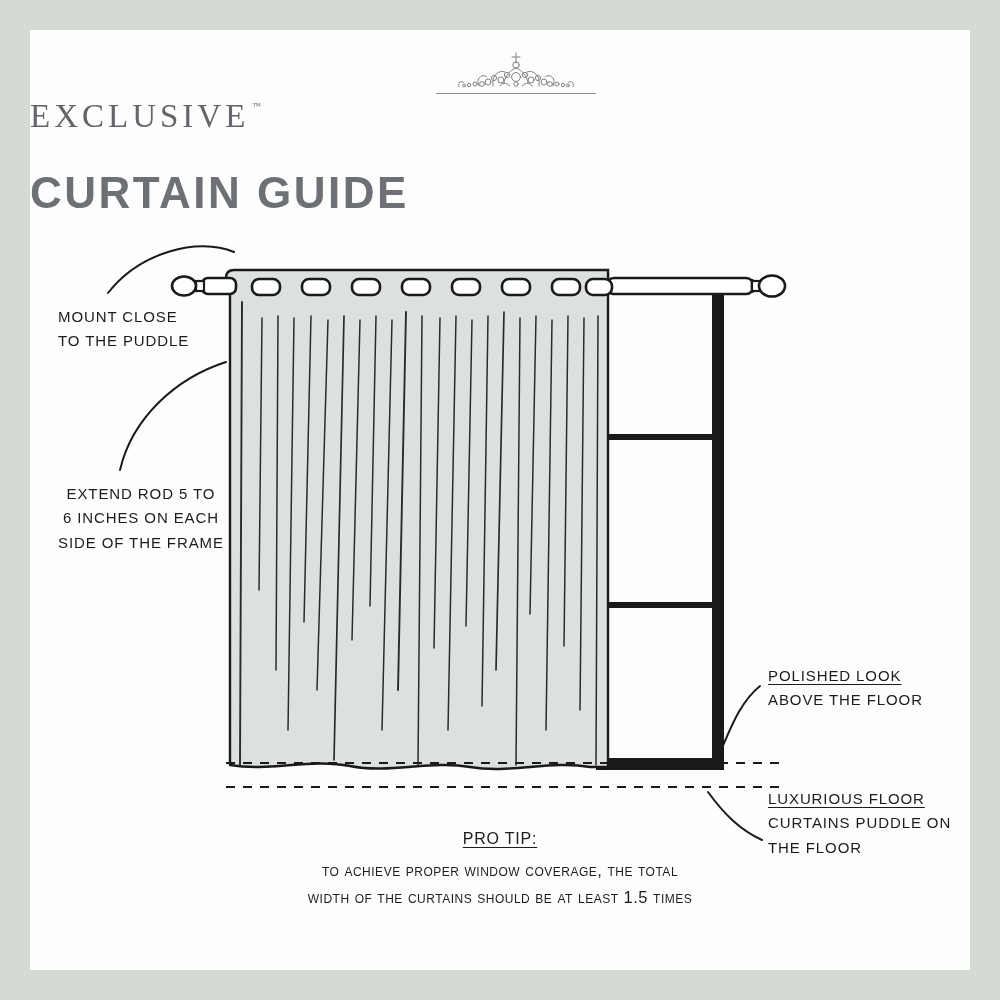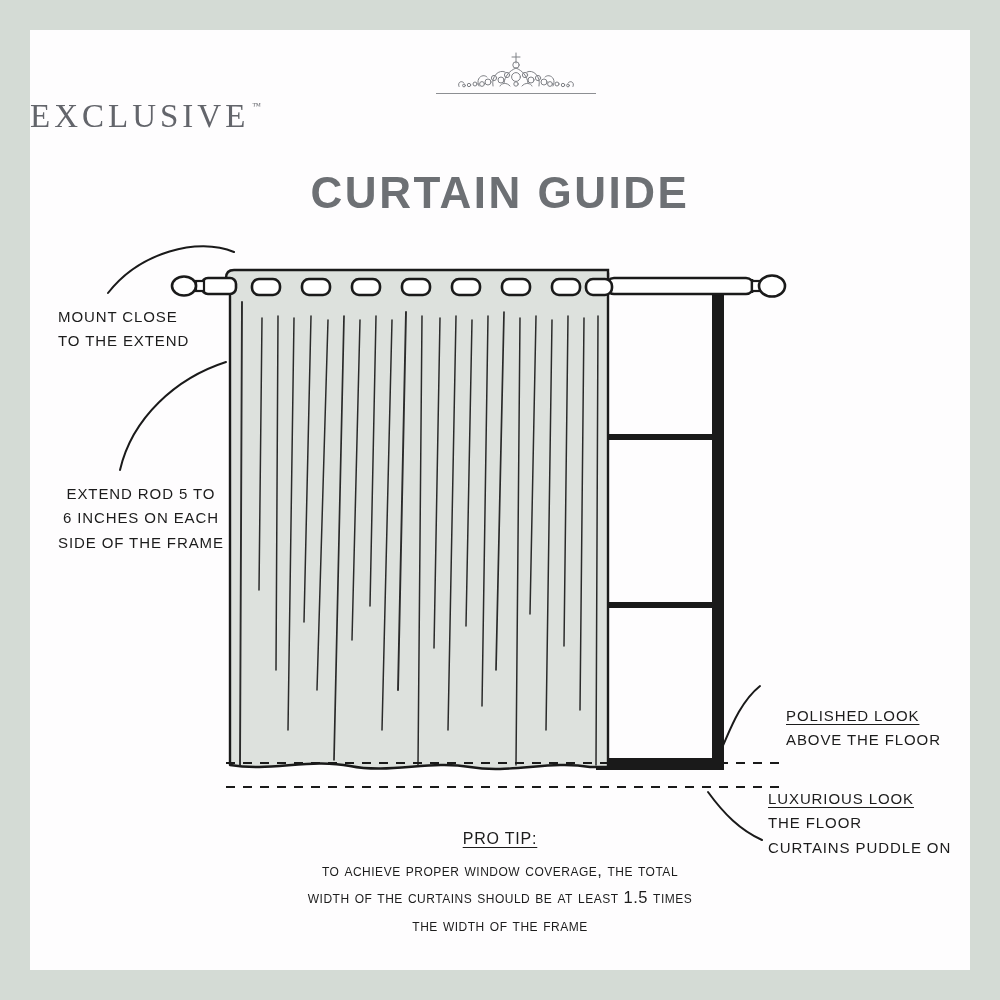--- a/index.html
+++ b/index.html
@@ -63,21 +63,20 @@
   #brand-line2 {
     font-size: 33px;
   }
 
   
   #title {
     position: absolute;
     left: 0;
     top: 138px;
     width: 940px;
-    text-align: center;
     font-size: 44px;
     font-weight: bold;
     letter-spacing: 2.5px;
     color: #6d7074;
   }
 
   
   #diagram {
     position: absolute;
     left: 0;
@@ -94,21 +93,21 @@
     letter-spacing: 0.9px;
     line-height: 1.62;
     white-space: nowrap;
   }
   .anno .hd {
     text-decoration: underline;
     text-underline-offset: 2.5px;
   }
   #anno-mount  { left: 28px;  top: 275px; }
   #anno-extend { left: 28px;  top: 452px; text-align: center; }
-  #anno-polished  { left: 738px; top: 674px; margin-left: 18px; }
+  #anno-polished  { left: 738px; top: 634px; }
   #anno-luxurious { left: 738px; top: 757px; }
 
   
   #protip {
     position: absolute;
     left: 0;
     top: 800px;
     width: 940px;
     text-align: center;
     color: #1c1c1c;
@@ -271,43 +270,42 @@
       <line x1="196" y1="733" x2="756" y2="733" stroke="#1a1a1a" stroke-width="2" stroke-dasharray="9 8"></line>
       <line x1="196" y1="757" x2="756" y2="757" stroke="#1a1a1a" stroke-width="2" stroke-dasharray="9 8"></line>
 
       <path d="M692 718 C700 700, 710 672, 730 656" fill="none" stroke="#1a1a1a" stroke-width="2" stroke-linecap="round"></path>
 
       <path d="M678 762 C694 784, 710 800, 732 810" fill="none" stroke="#1a1a1a" stroke-width="2" stroke-linecap="round"></path>
     </svg>
 
     <div class="anno" id="anno-mount">
       <div>MOUNT CLOSE</div>
-      <div>TO THE EXTEND</div>
+      <div>TO THE PUDDLE</div>
     </div>
 
     <div class="anno" id="anno-extend">
       <div>EXTEND ROD 5 TO</div>
       <div>6 INCHES ON EACH</div>
       <div>SIDE OF THE FRAME</div>
     </div>
 
     <div class="anno" id="anno-polished">
       <div class="hd">POLISHED LOOK</div>
       <div>ABOVE THE FLOOR</div>
     </div>
 
     <div class="anno" id="anno-luxurious">
-      <div class="hd">LUXURIOUS LOOK</div>
+      <div class="hd">LUXURIOUS FLOOR</div>
+      <div>CURTAINS PUDDLE ON</div>
       <div>THE FLOOR</div>
-      <div>CURTAINS PUDDLE ON</div>
     </div>
 
     <div id="protip">
       <div id="protip-head">PRO TIP:</div>
       <div id="protip-body">
         <span>To achieve proper window coverage, the total</span>
         <span>width of the curtains should be at least 1.5 times</span>
-        <span>the width of the frame</span>
       </div>
     </div>
 
   </div>
 </div>
 
 </body></html>

